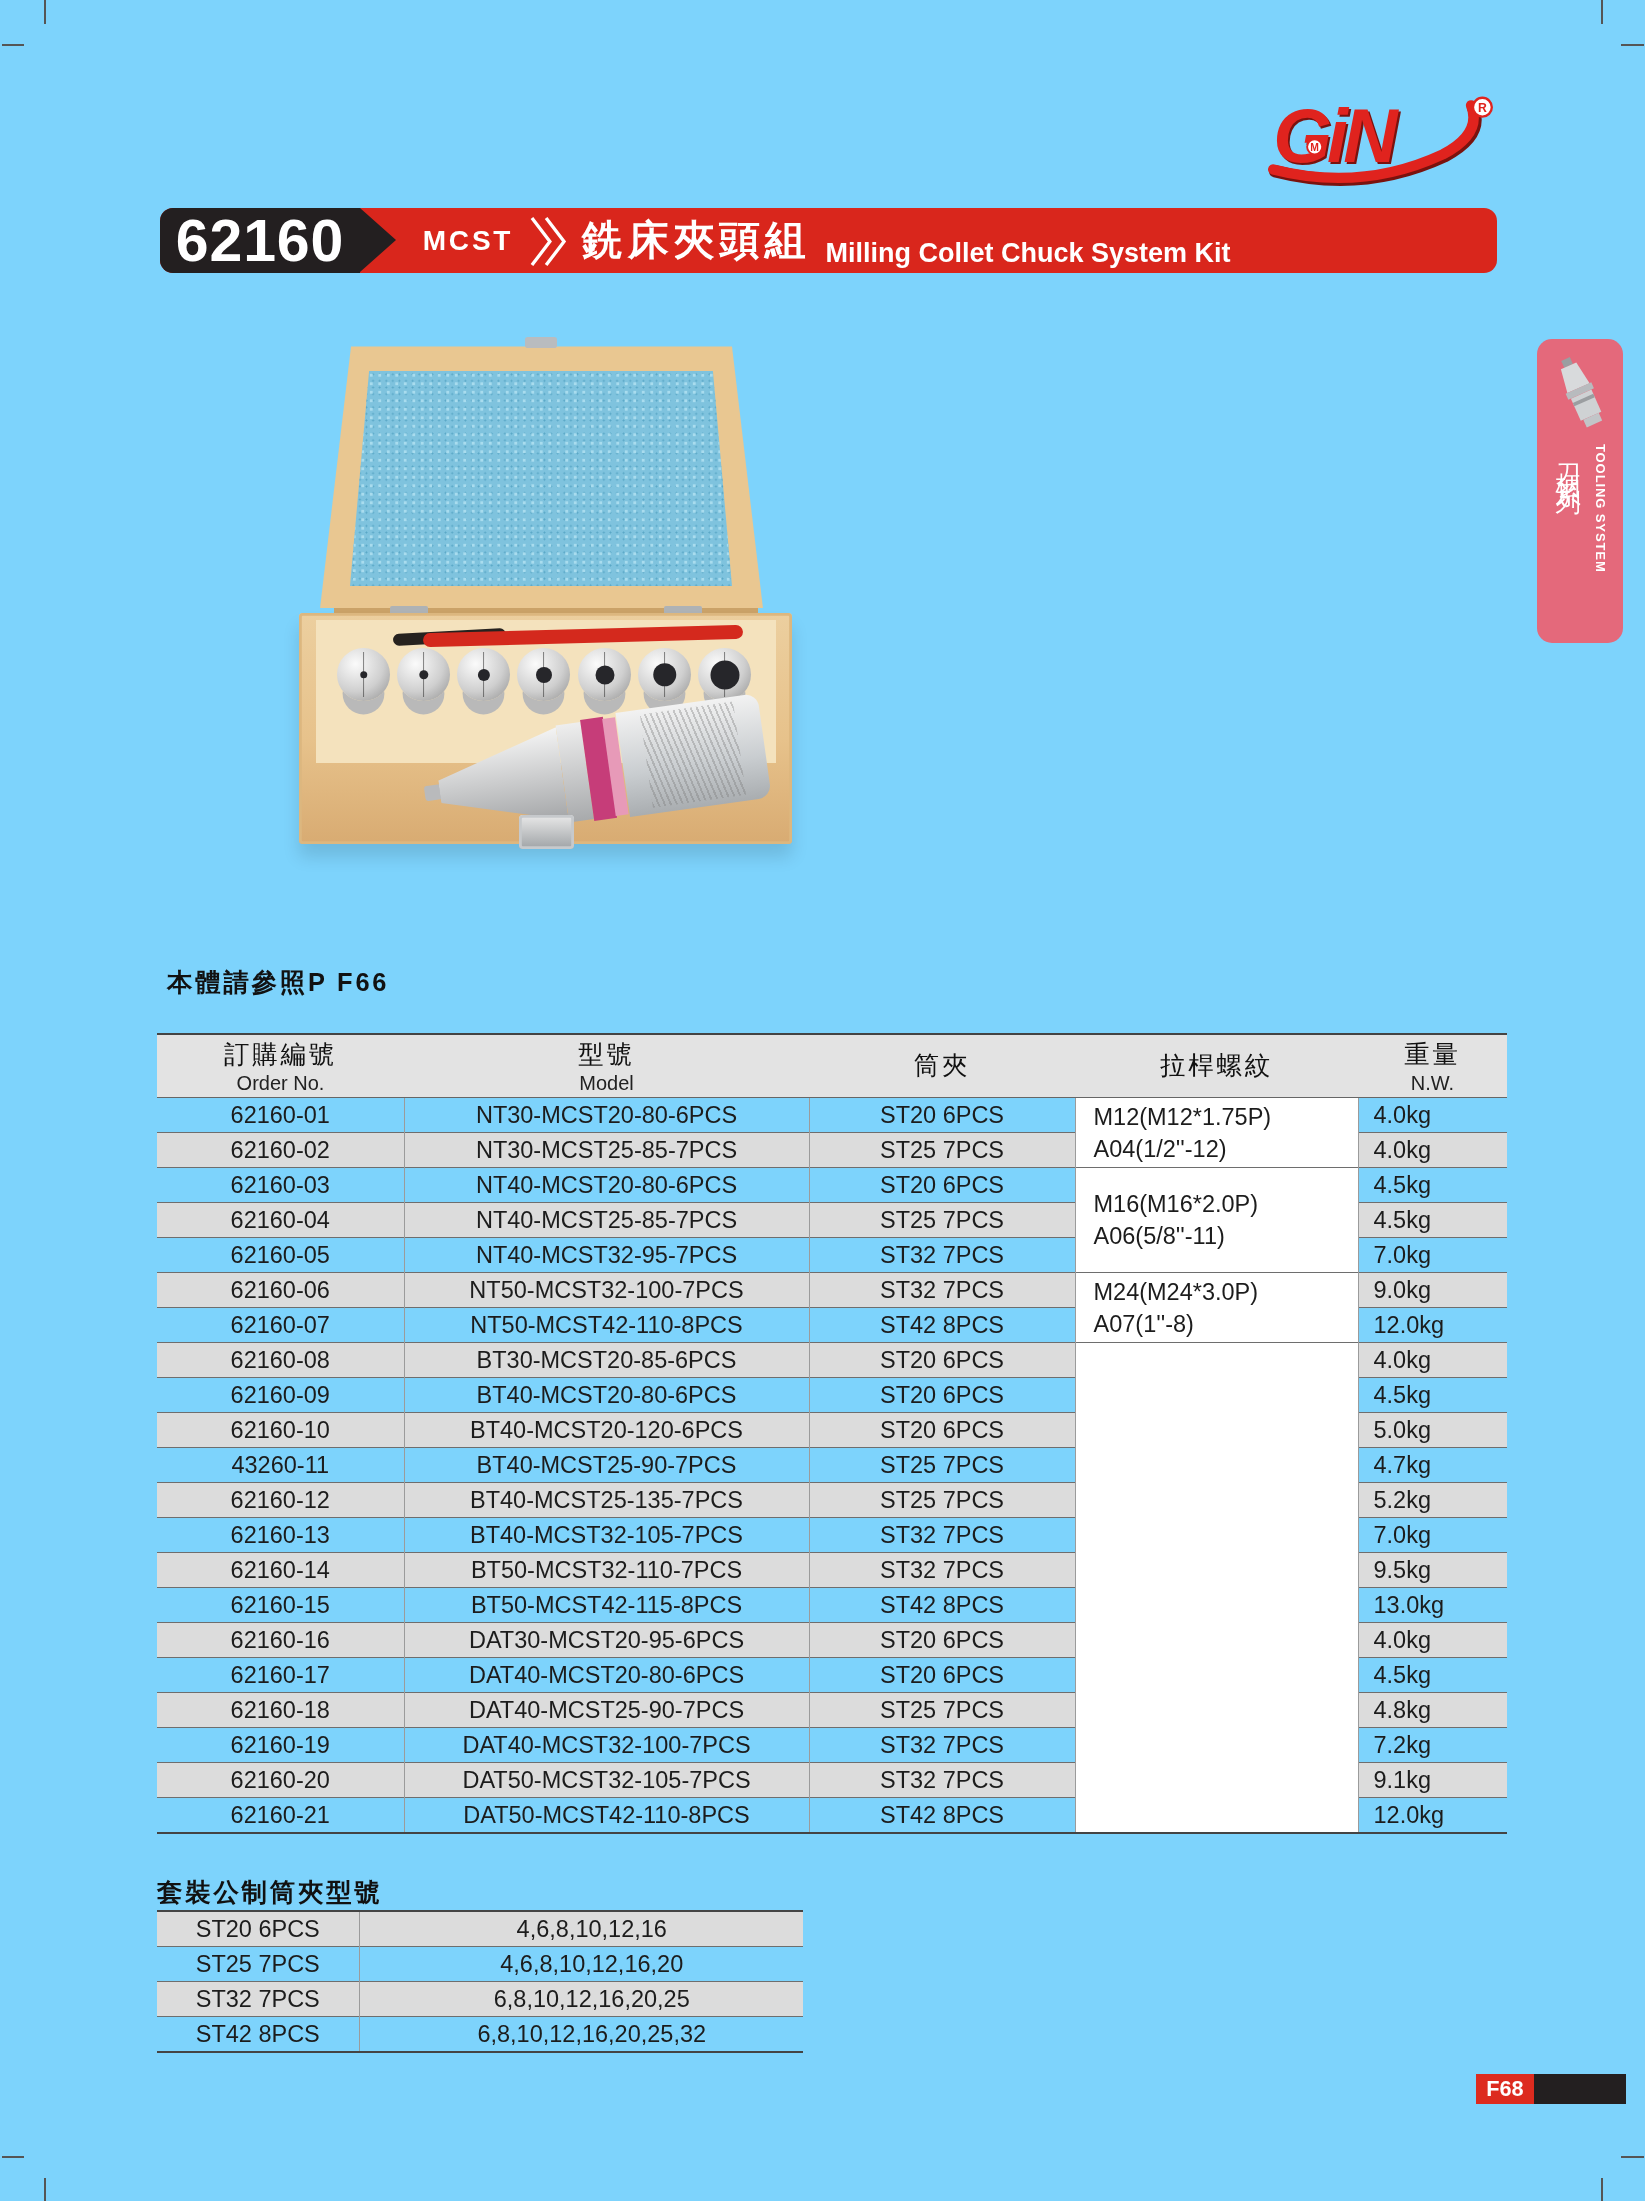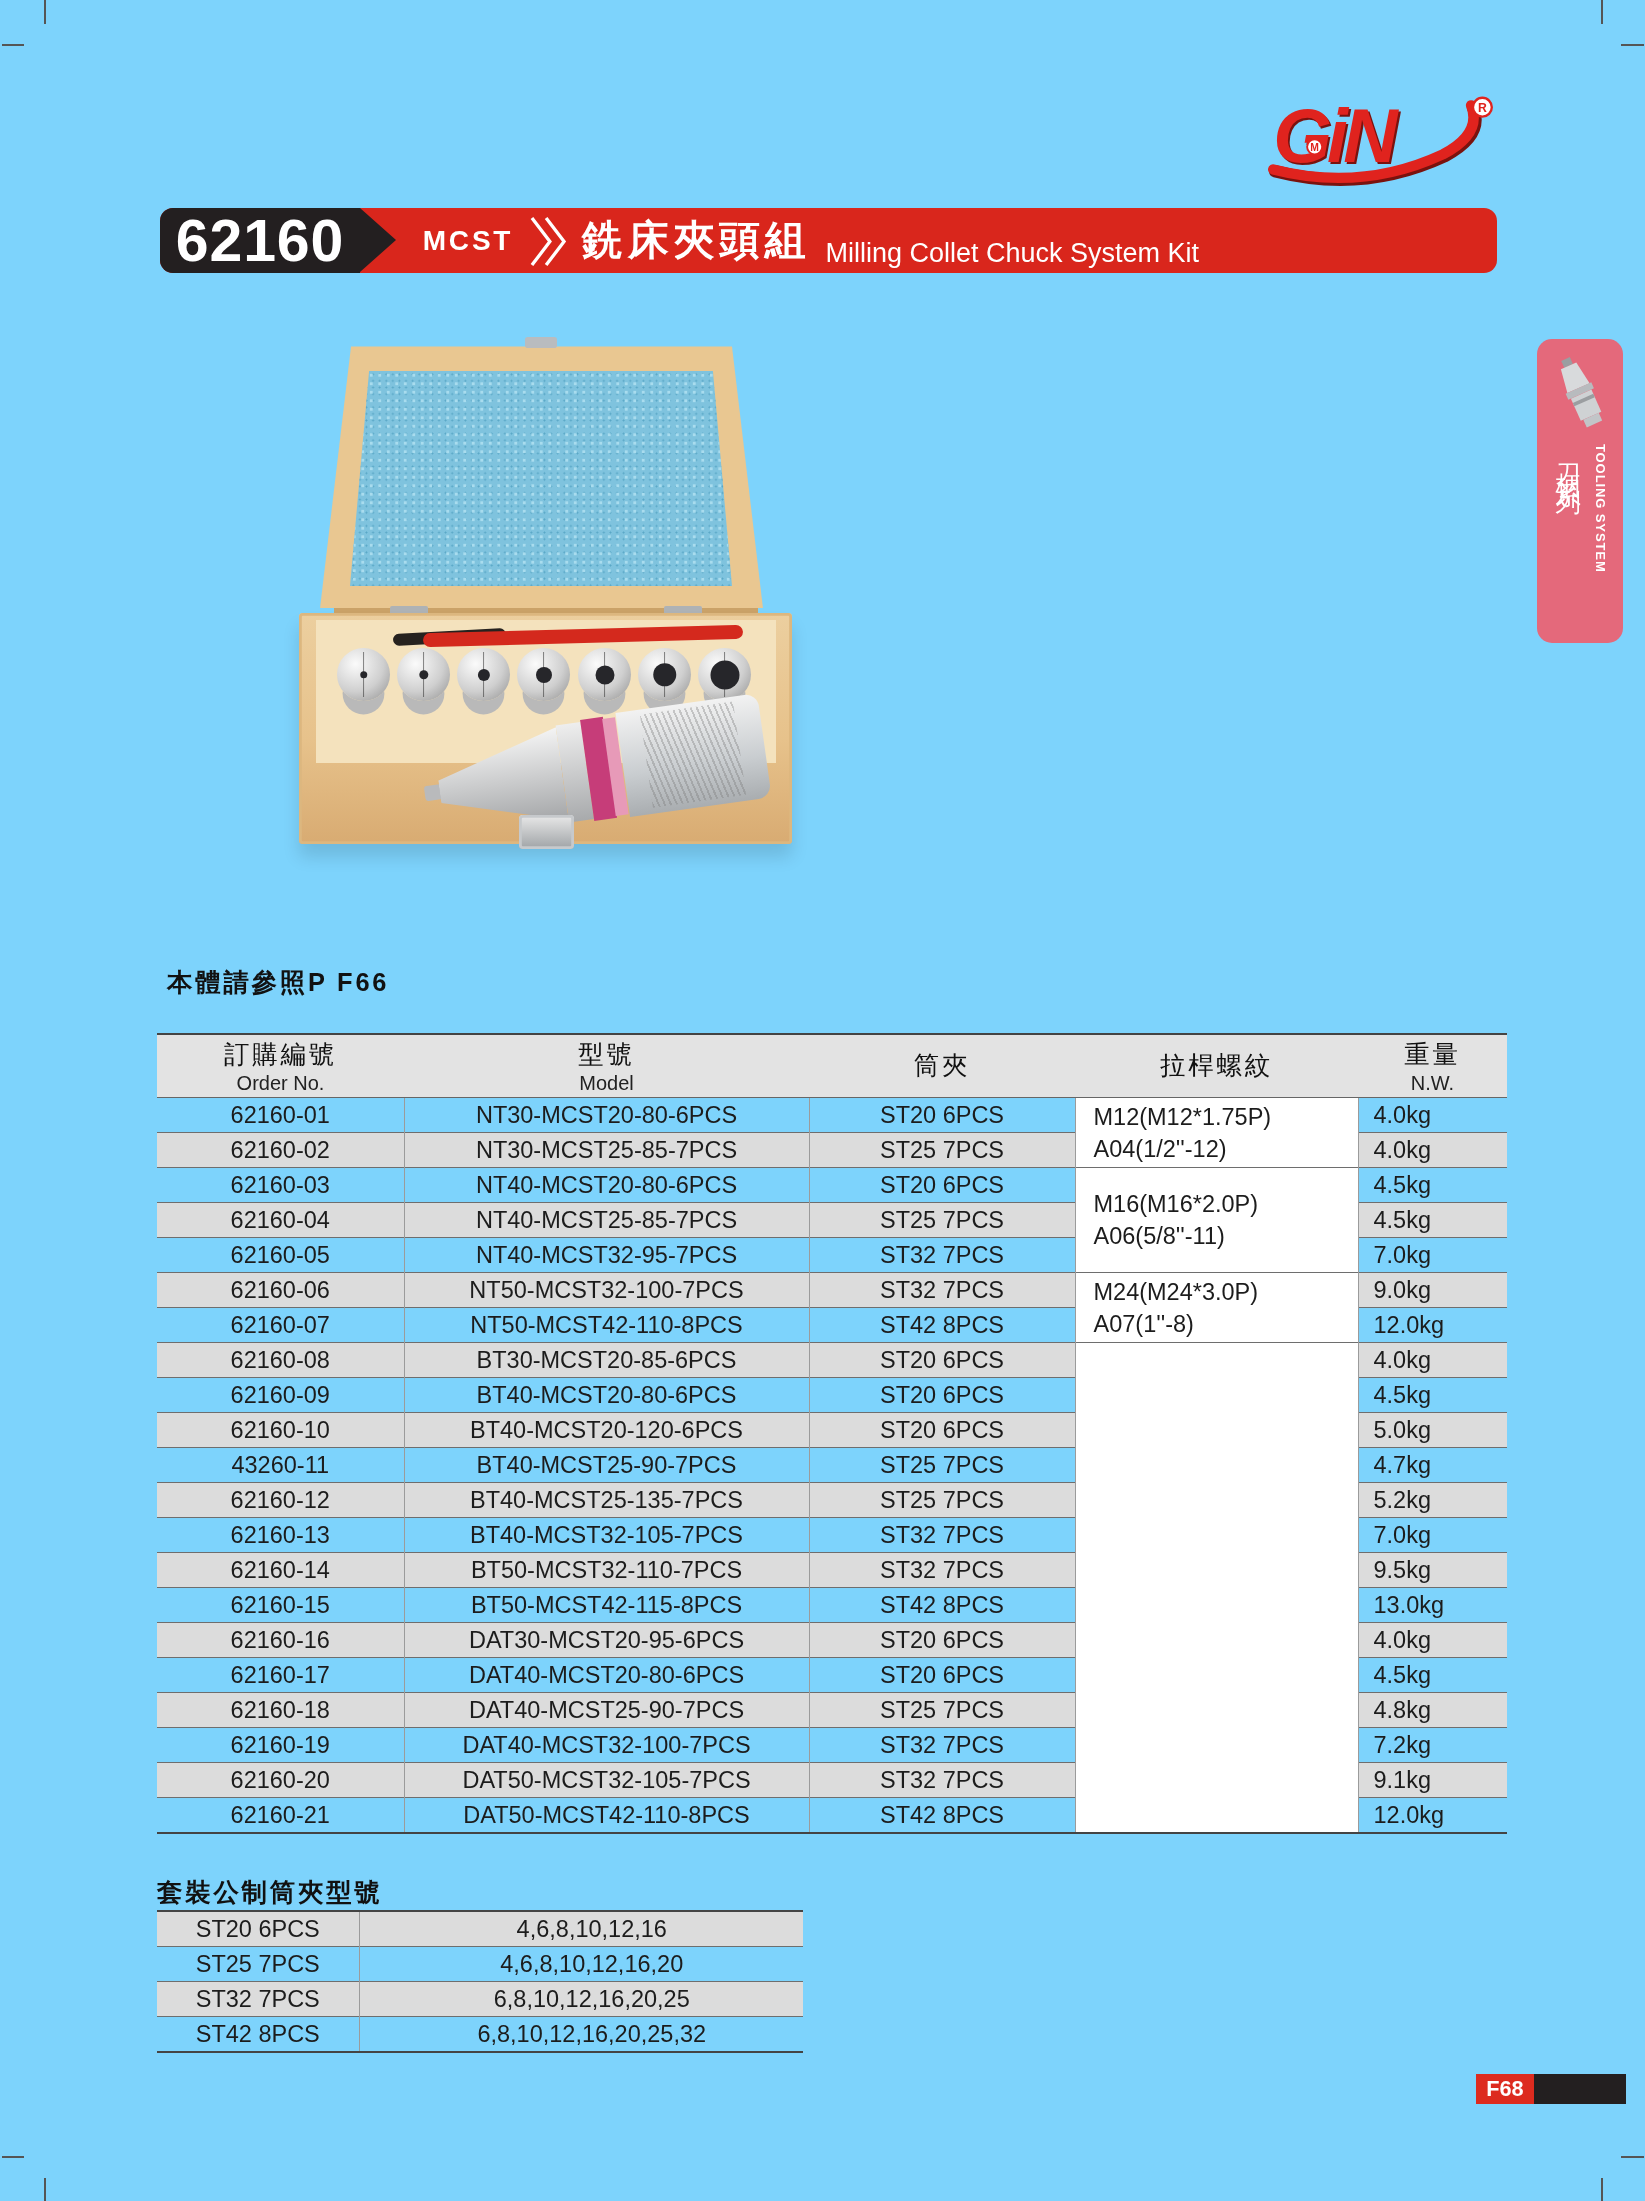--- a/index.html
+++ b/index.html
@@ -15,21 +15,21 @@
   .banner .black-seg{position:absolute;left:0;top:0;width:200px;height:65px;
           background:#231f20;border-radius:13px 0 0 13px;display:flex;align-items:center;justify-content:center;}
   .banner .black-arrow{position:absolute;left:200px;top:0;width:0;height:0;
           border-top:32px solid transparent;border-bottom:32px solid transparent;border-left:36px solid #231f20;}
   .banner .code{color:#fff;font-size:59px;font-weight:bold;letter-spacing:0.9px;}
   .banner .series{position:absolute;left:256px;top:0;height:65px;width:104px;display:flex;
           align-items:center;justify-content:center;color:#fff;font-size:28px;font-weight:bold;letter-spacing:2.8px;}
   .banner .chev{position:absolute;left:369px;top:7.5px;}
   .banner .titles{position:absolute;left:422px;top:0;height:65px;display:flex;align-items:flex-end;}
   .banner .t-cjk{color:#fff;font-size:41px;font-weight:bold;letter-spacing:4.7px;line-height:65px;}
-  .banner .t-en{color:#fff;font-size:27px;font-weight:normal;margin-left:15px;position:relative;top:-3.8px;}
+  .banner .t-en{color:#fff;font-size:27px;font-weight:bold;margin-left:15px;position:relative;top:-3.8px;}
   
   .side-tab{position:absolute;left:1537px;top:339px;width:86px;height:304px;background:#e4697b;
             border-radius:15px;display:flex;flex-direction:column;align-items:center;}
   .side-tab .tool{margin-top:11.3px;}
   .side-tab .vtexts{display:flex;flex-direction:row;justify-content:center;gap:6.6px;margin-top:7.5px;}
   .side-tab .v-cjk{writing-mode:vertical-rl;color:#fff;font-size:25.4px;letter-spacing:8.5px;font-weight:500;}
   .side-tab .v-en{writing-mode:vertical-rl;color:#fff;font-size:13px;font-weight:bold;letter-spacing:0.9px;}
   
   .photo{position:absolute;left:282px;top:337px;width:527px;height:532px;}
   .lid{position:absolute;left:38px;top:9.4px;width:443px;height:262px;background:#e9c791;

